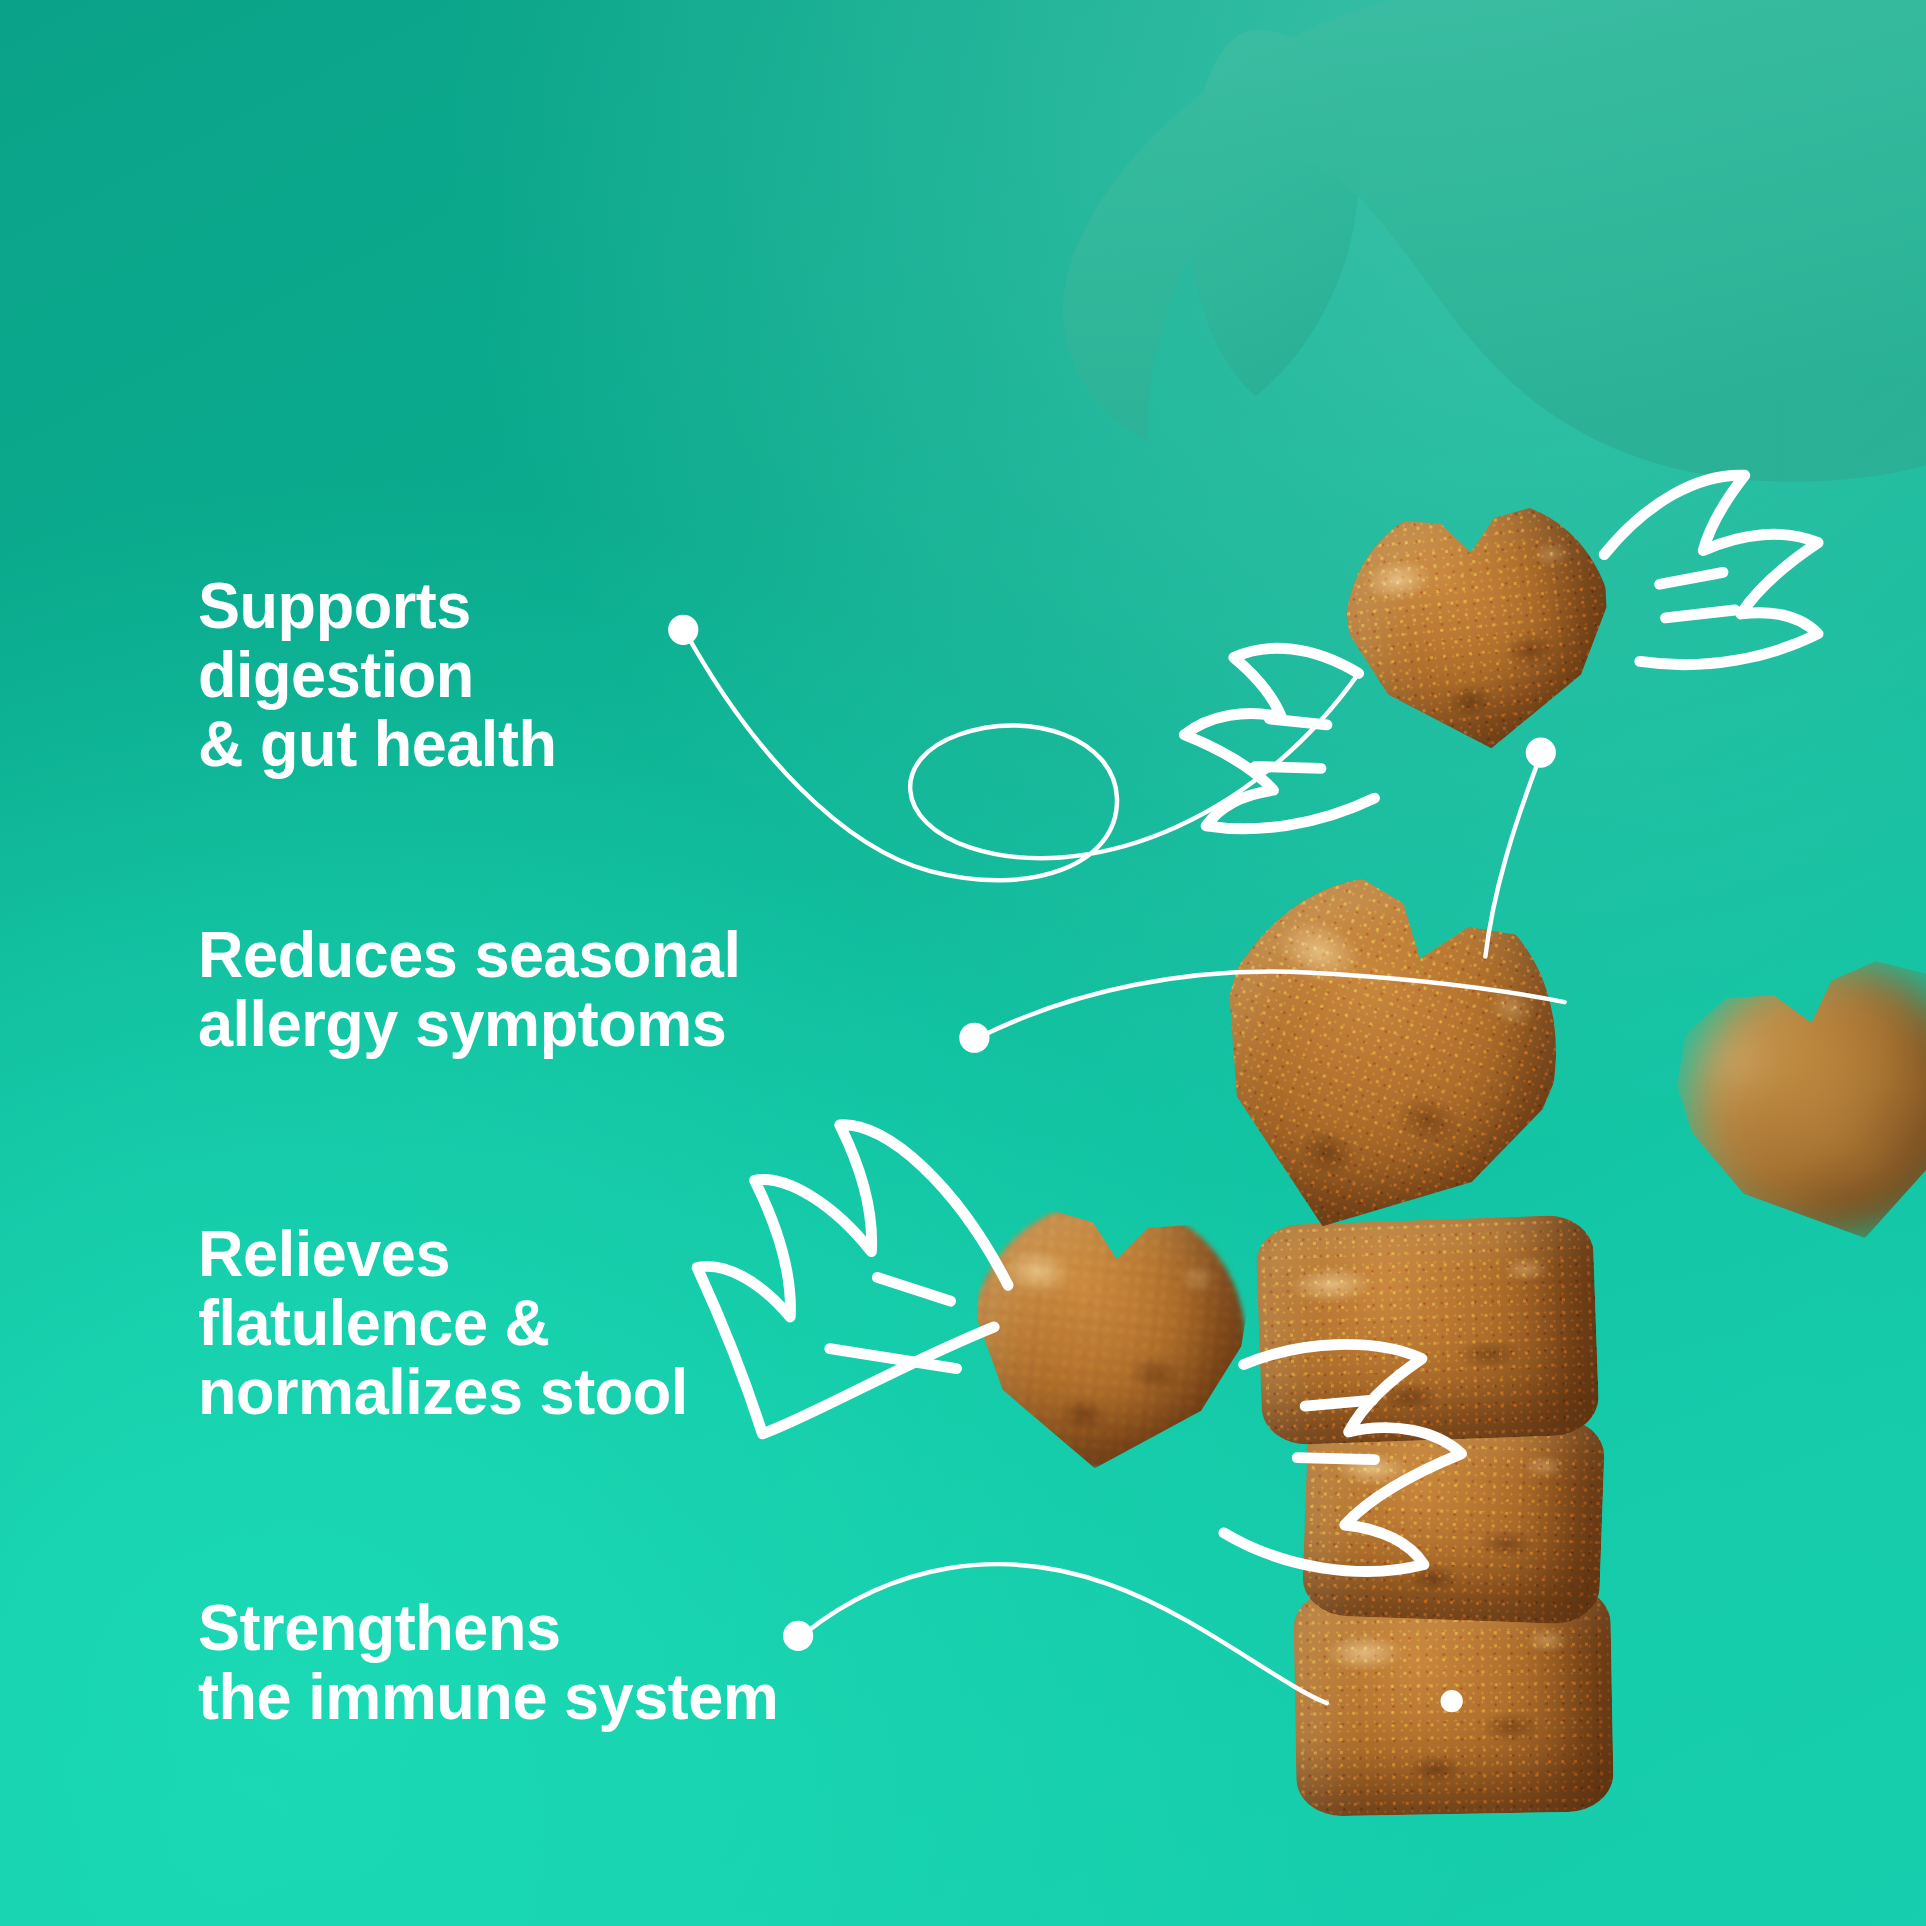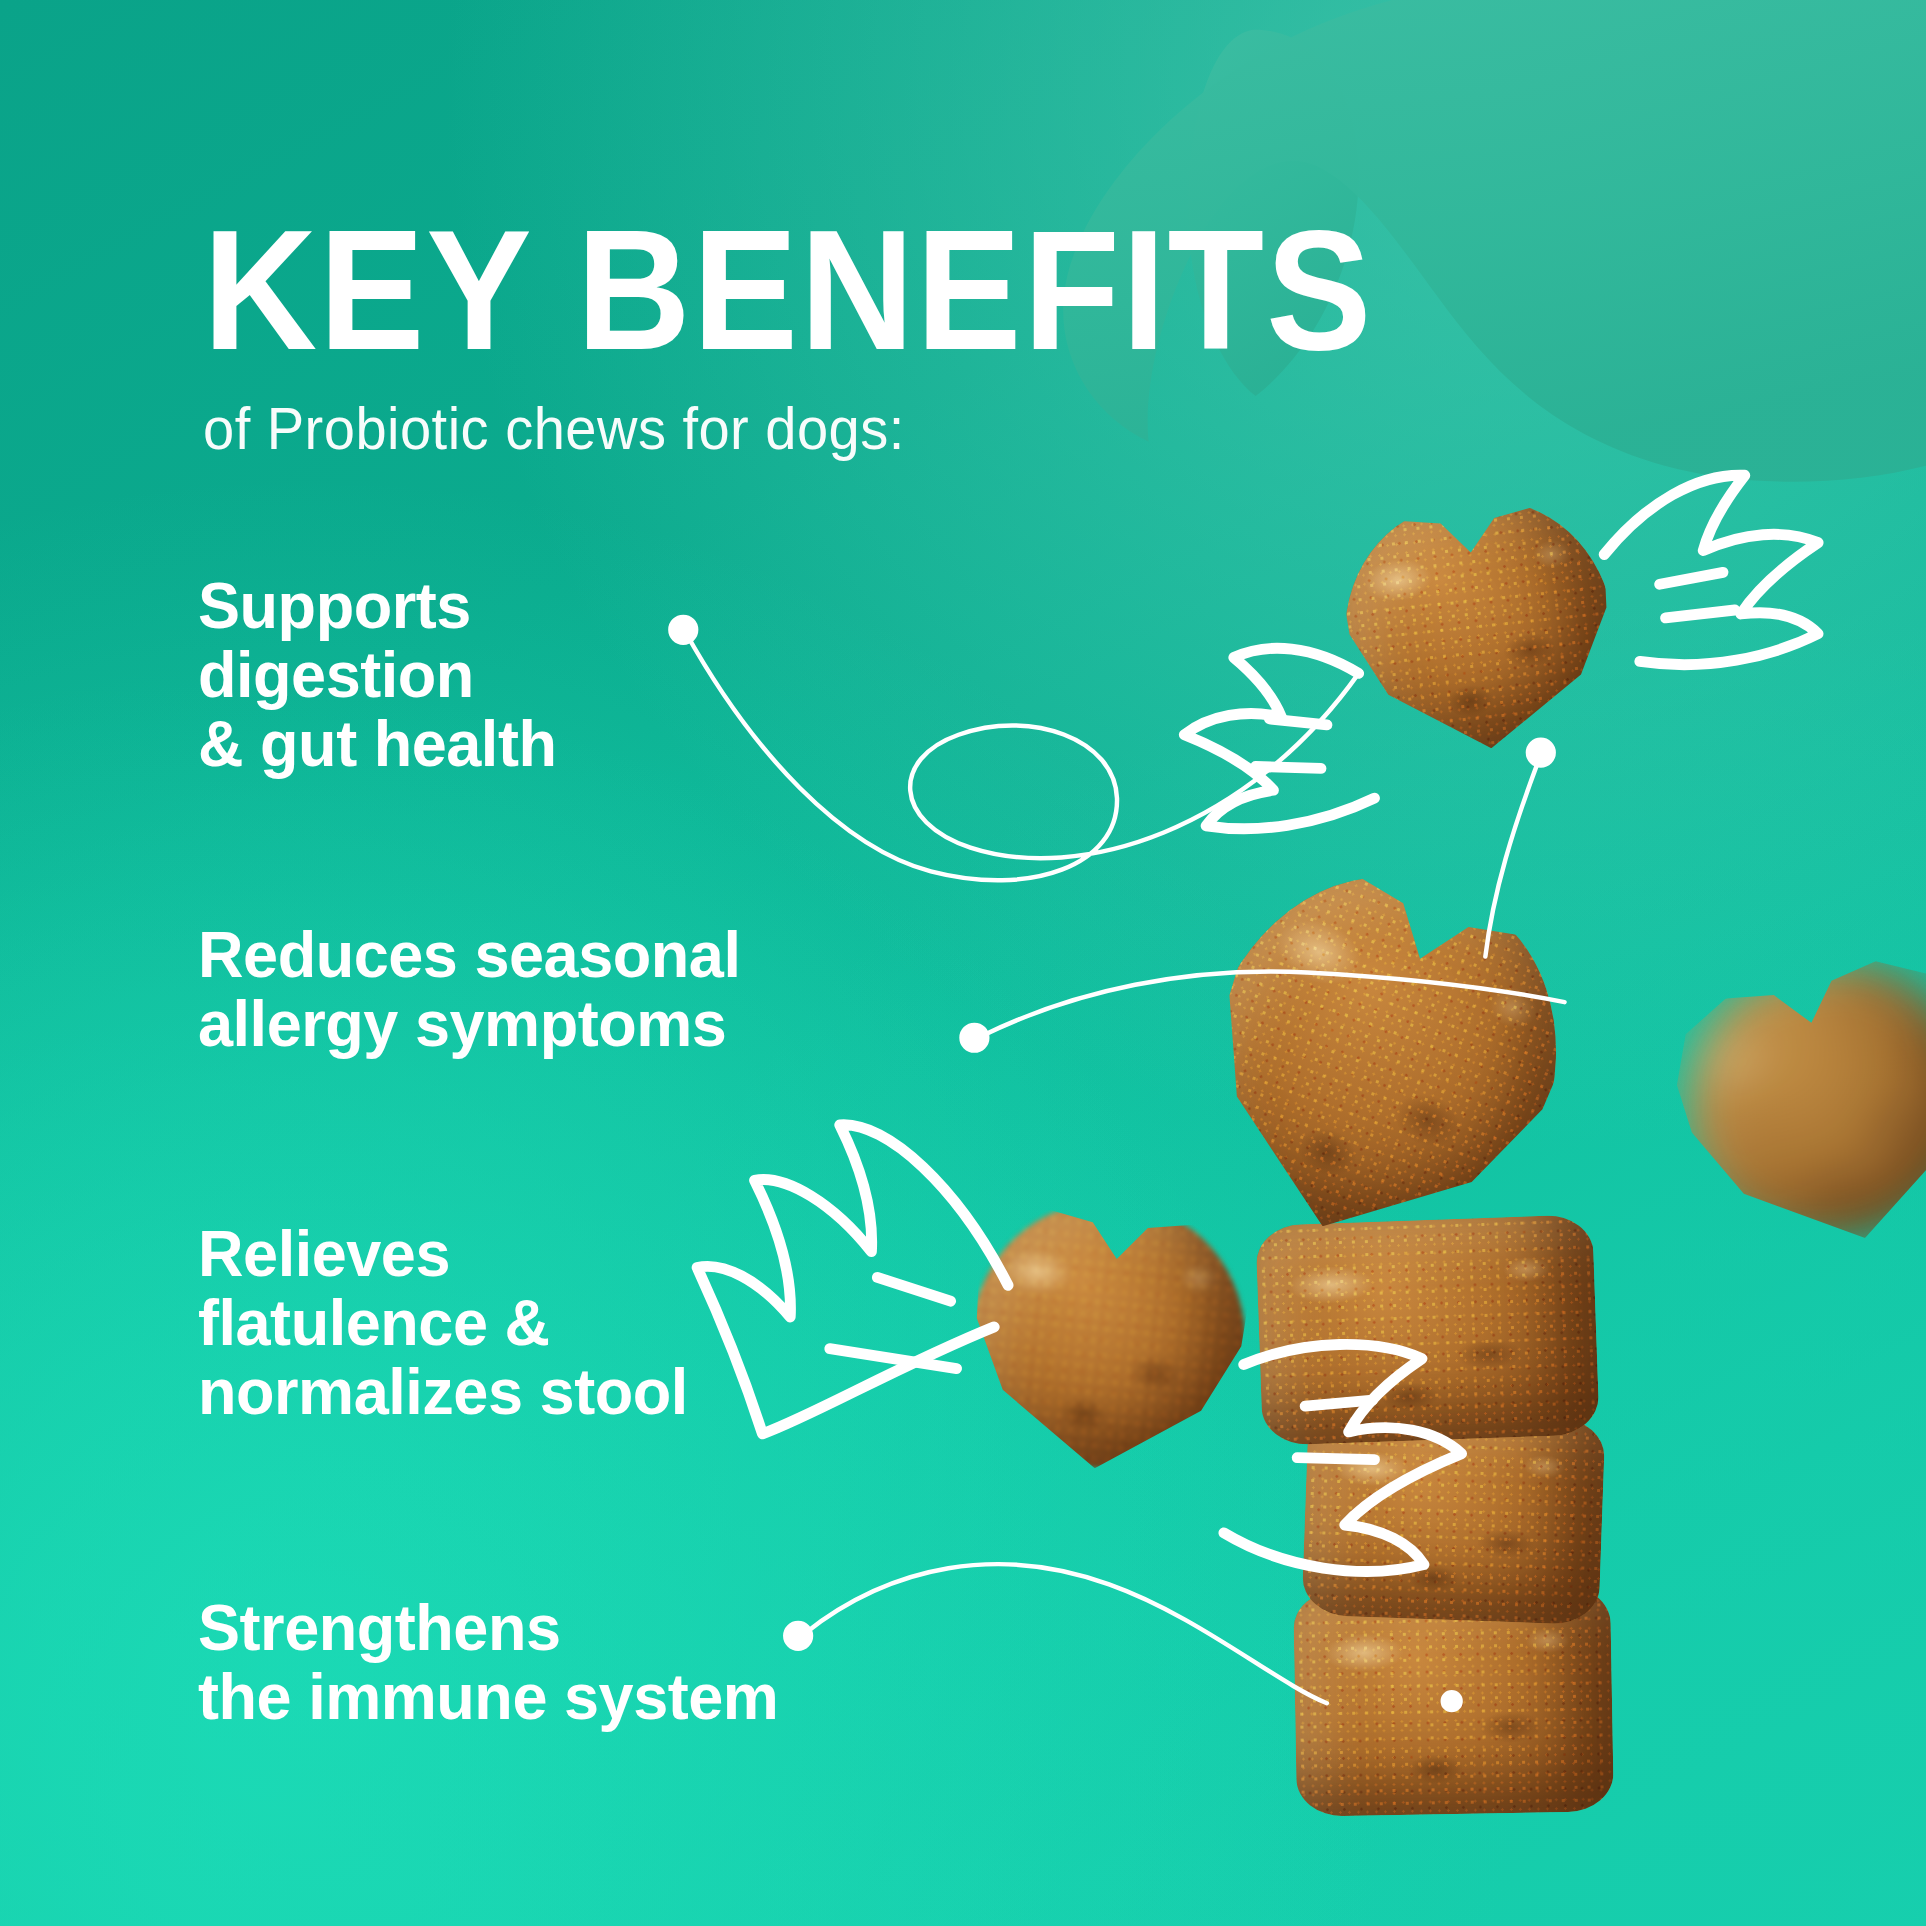--- a/index.html
+++ b/index.html
@@ -149,24 +149,20 @@
                C1560,436 1500,366 1452,300
                C1408,240 1372,188 1330,168
                C1286,148 1238,186 1204,254
                C1168,326 1155,400 1160,446
                C1100,418 1060,352 1078,278
                C1096,204 1172,108 1292,44
                C1390,-8 1500,-24 1620,-22 Z" fill="url(#blobGrad)"></path>
     </g>
   </svg>
 
-  <div class="head-block">
-    <div class="headline">KEY BENEFITS</div>
-    <div class="subhead">of Probiotic chews for dogs:</div>
-  </div>
 
   <div class="chew heart-shape" style="left:1683px; top:965px; width:297px; height:277px;
               transform:rotate(-14deg); filter:blur(22px); opacity:0.95;"></div>
 
   <div class="chew puck-shape" style="left:1295px; top:1588px; width:317px; height:226px;
               transform:rotate(-1deg);"></div>
 
   <div class="chew puck-shape" style="left:1305px; top:1414px; width:297px; height:206px;
               transform:rotate(2deg);"></div>
 

